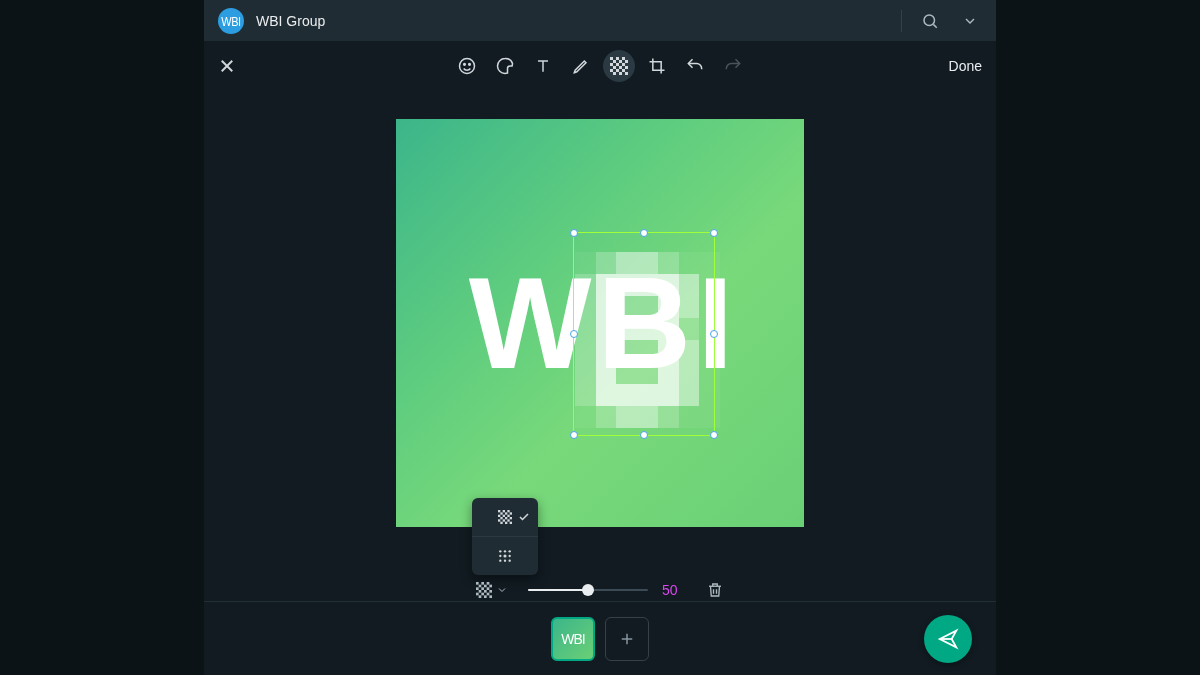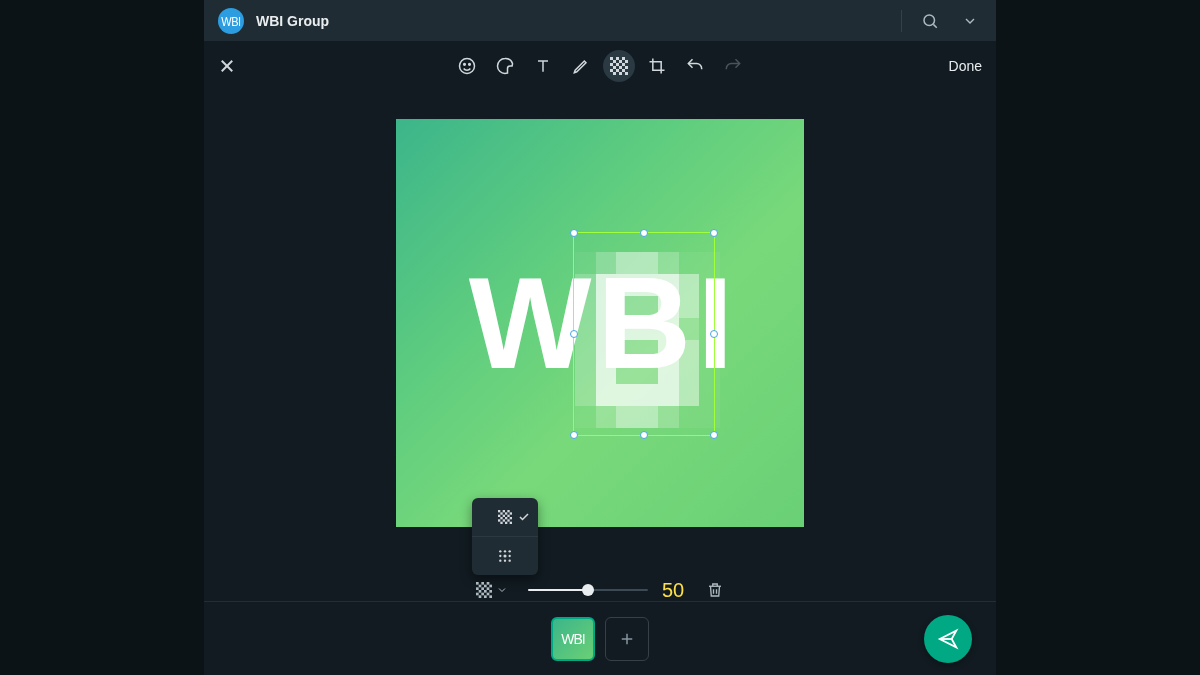--- a/index.html
+++ b/index.html
@@ -3,21 +3,21 @@
 <meta charset="utf-8">
 <style>
   * { box-sizing: border-box; margin: 0; padding: 0; }
   html, body { width: 1200px; height: 675px; background: #0c1317; font-family: -apple-system, Helvetica, Arial, sans-serif; color: #e9edef; overflow: hidden; }
   .app { width: 1200px; height: 675px; background: #0c1317; position: relative; }
   .panel { position: absolute; left: 204px; top: 0; width: 792px; height: 675px; background: #111b21; }
   .header { height: 41px; background: #202c33; display: flex; align-items: center; padding: 0 14px; justify-content: space-between; }
   .header-left { display: flex; align-items: center; gap: 12px; }
   .avatar { width: 26px; height: 26px; border-radius: 50%; background: #2c9de0; display:flex; align-items:center; justify-content:center; }
   .avatar-text { font-family: Impact, Arial Black, sans-serif; font-size: 11px; color:#fff; letter-spacing: -0.5px; transform: scaleY(1.15); }
-  .chat-title { font-size: 14px; font-weight: 700; color: #e9edef; }
+  .chat-title { font-size: 14px; font-weight: 400; color: #e9edef; }
   .header-right { display:flex; align-items:center; gap: 16px; }
   .vline { width:1px; height:22px; background:#374045; }
   .icon-btn { width: 24px; height: 24px; display:flex; align-items:center; justify-content:center; color:#aebac1; cursor:pointer; }
 
   .editor-bar { height: 50px; display:flex; align-items:center; position:relative;text-align:right; }
   .close-btn { position:absolute; left: 14px; color:#d1d7db; cursor:pointer; }
   .tools { position:absolute; left: 50%; transform: translateX(-50%); display:flex; align-items:center; gap: 6px; }
   .tool { width: 32px; height: 32px; border-radius: 50%; display:flex; align-items:center; justify-content:center; color:#d1d7db; cursor:pointer; }
   .tool.active { background: #2a3942; }
   .tool.disabled { color:#4a5459; cursor:default; }
@@ -47,21 +47,21 @@
   .popup-opt.sel .chk { display:block; }
   .chk { display:none; position:absolute; right: 8px; color:#d1d7db; }
   .popup-divider { height:1px; background:#2a3942; }
 
   .controls-row { position:absolute; left:0; right:0; top: 574px; height: 32px; display:flex; align-items:center; justify-content:center; gap: 20px; }
   .pix-drop { display:flex; align-items:center; gap: 4px; color:#aebac1; cursor:pointer; }
   .slider-wrap { display:flex; align-items:center; gap: 14px; }
   .slider-track { width: 120px; height: 2px; background:#3b4a54; position:relative; border-radius: 2px; }
   .slider-fill { position:absolute; left:0; top:0; height:2px; background:#e9edef; border-radius:2px; }
   .slider-thumb { position:absolute; top:50%; transform:translate(-50%,-50%); width:12px; height:12px; background:#e9edef; border-radius:50%; cursor:pointer; }
-  .slider-val { color:#fde047; font-size: 20px; min-width: 24px; }
+  .slider-val { color:#d946ef; font-size: 14px; min-width: 24px; }
   .trash { color:#aebac1; cursor:pointer; }
 
   .bottom-bar { position:absolute; left:0; right:0; bottom:0; height: 74px; border-top:1px solid #222e35; display:flex; align-items:center; justify-content:center; gap: 10px; padding: 0 18px; }
   .thumb-stack { display:flex; align-items:center; gap: 10px; }
   .thumb { width: 44px; height: 44px; border-radius: 6px; background: linear-gradient(135deg,#3cb58a,#6ad076); display:flex; align-items:center; justify-content:center; border: 2px solid #00a884; cursor:pointer; }
   .thumb-txt { font-family: Arial Black, sans-serif; color:#fff; font-size: 14px; letter-spacing:-1px; }
   .add-btn { width: 44px; height: 44px; border-radius: 6px; border:1px solid #374045; display:flex; align-items:center; justify-content:center; color:#8696a0; cursor:pointer; font-size: 22px; }
   .send-btn { position:absolute; right: 24px; width: 48px; height: 48px; border-radius:50%; background:#00a884; display:flex; align-items:center; justify-content:center; cursor:pointer; box-shadow: 0 2px 6px rgba(0,0,0,0.3); }
 
   svg { display:block; }

